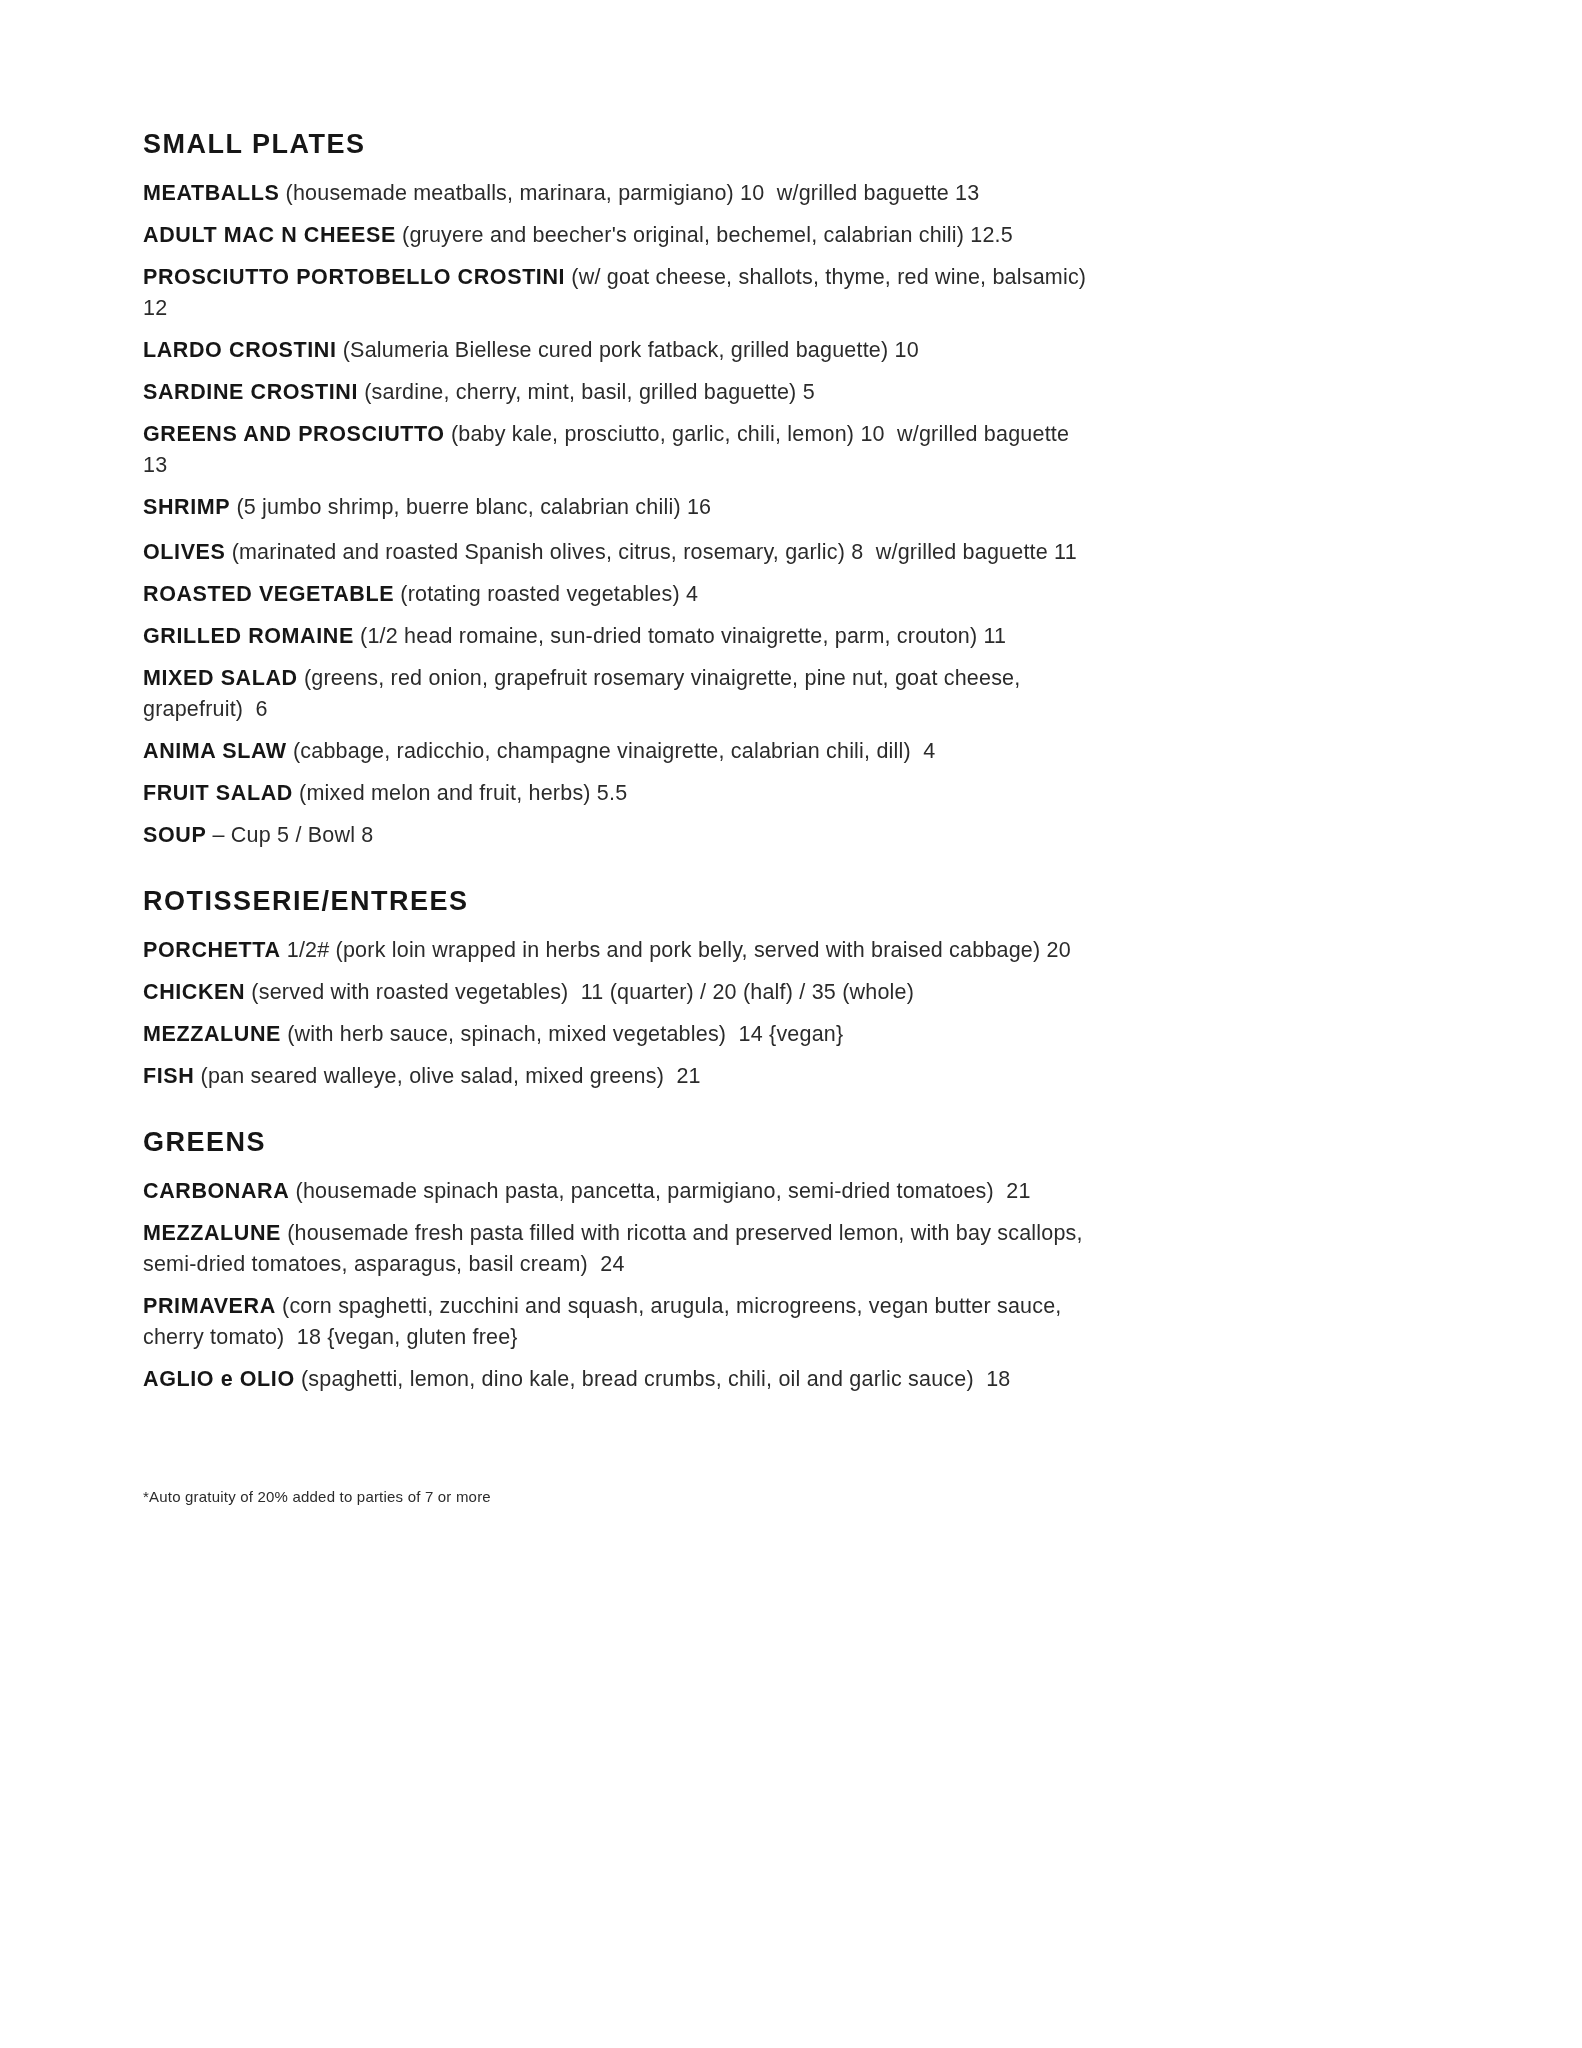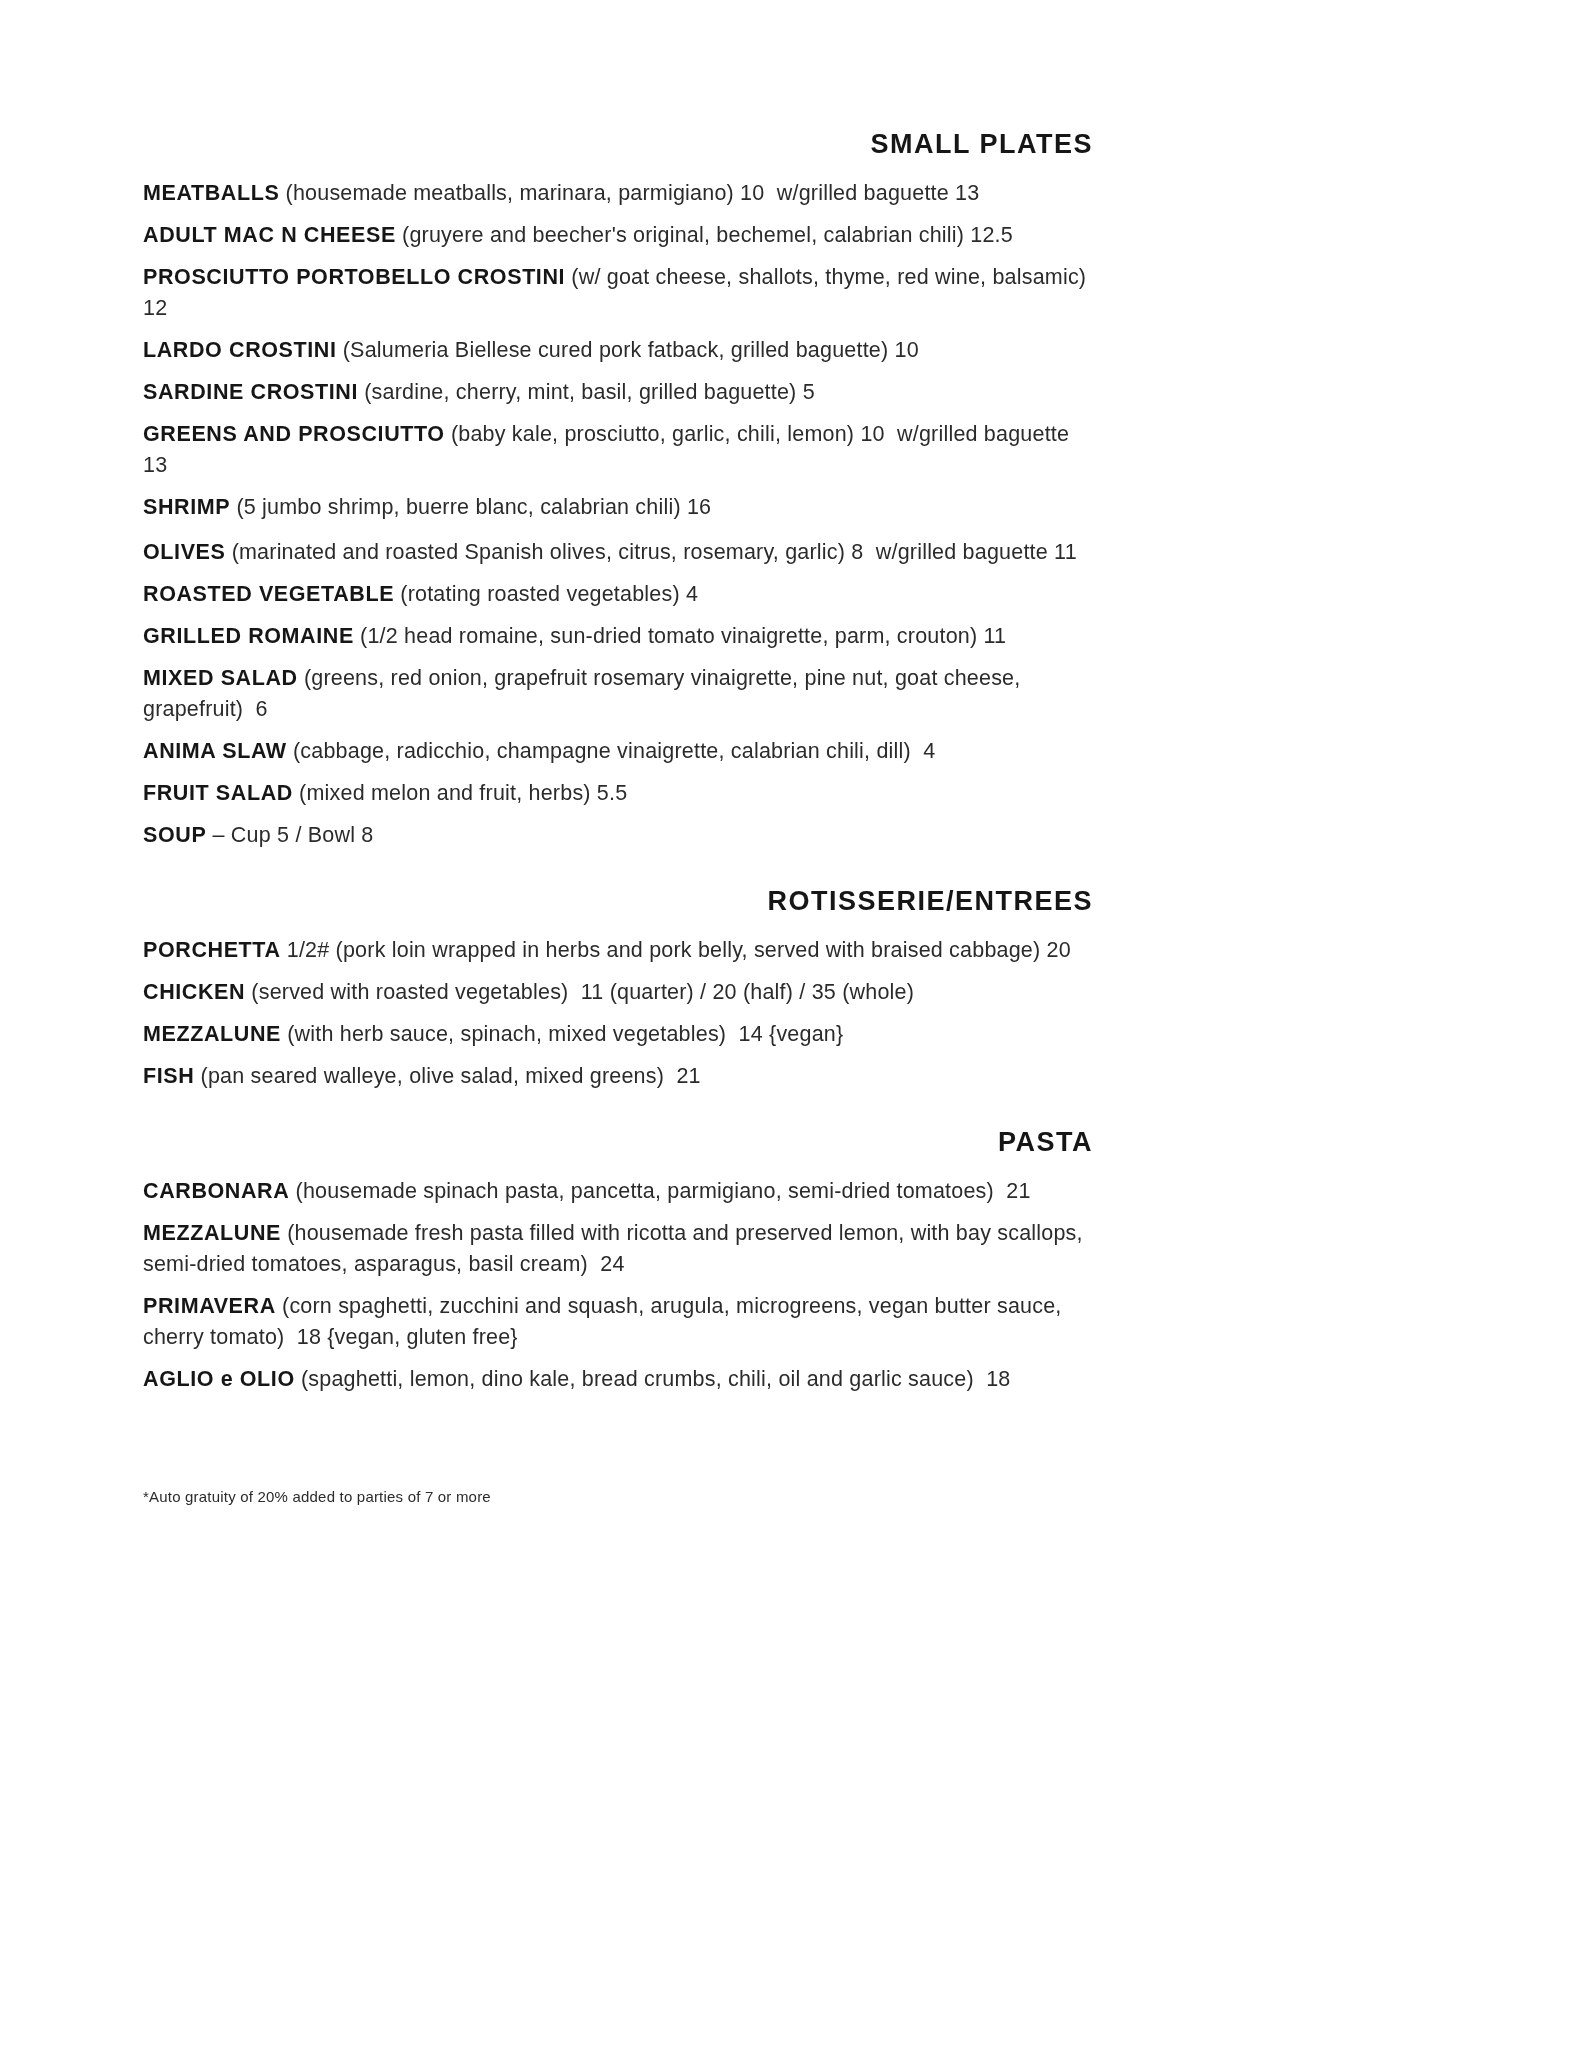--- a/index.html
+++ b/index.html
@@ -23,21 +23,20 @@
   .section {
     margin: 0 0 14px 0;
   }
   .section-title {
     font-size: 27px;
     font-weight: 700;
     letter-spacing: 1.5px;
     color: #161616;
     margin: 34px 0 18px 0;
     line-height: 32px;
-    text-align: right;
   }
   .section:first-child .section-title {
     margin-top: 0;
   }
   .menu-item {
     font-size: 21.5px;
     line-height: 31px;
     margin: 7px 0 11px 0;
     letter-spacing: 0.2px;
   }
@@ -87,21 +86,21 @@
 
   <div class="section">
     <h2 class="section-title">ROTISSERIE/ENTREES</h2>
     <p class="menu-item"><span class="item-name">PORCHETTA</span> <span class="item-desc">1/2# (pork loin wrapped in herbs and pork belly, served with braised cabbage) 20</span></p>
     <p class="menu-item"><span class="item-name">CHICKEN</span> <span class="item-desc">(served with roasted vegetables)  11 (quarter) / 20 (half) / 35 (whole)</span></p>
     <p class="menu-item"><span class="item-name">MEZZALUNE</span> <span class="item-desc">(with herb sauce, spinach, mixed vegetables)  14 {vegan}</span></p>
     <p class="menu-item"><span class="item-name">FISH</span> <span class="item-desc">(pan seared walleye, olive salad, mixed greens)  21</span></p>
   </div>
 
   <div class="section">
-    <h2 class="section-title">PASTA</h2>
+    <h2 class="section-title">GREENS</h2>
     <p class="menu-item"><span class="item-name">CARBONARA</span> <span class="item-desc">(housemade spinach pasta, pancetta, parmigiano, semi-dried tomatoes)  21</span></p>
     <p class="menu-item"><span class="item-name">MEZZALUNE</span> <span class="item-desc">(housemade fresh pasta filled with ricotta and preserved lemon, with bay scallops, semi-dried tomatoes, asparagus, basil cream)  24</span></p>
     <p class="menu-item"><span class="item-name">PRIMAVERA</span> <span class="item-desc">(corn spaghetti, zucchini and squash, arugula, microgreens, vegan butter sauce, cherry tomato)  18 {vegan, gluten free}</span></p>
     <p class="menu-item"><span class="item-name">AGLIO e OLIO</span> <span class="item-desc">(spaghetti, lemon, dino kale, bread crumbs, chili, oil and garlic sauce)  18</span></p>
   </div>
 
   <p class="footer-note">*Auto gratuity of 20% added to parties of 7 or more</p>
 
 </div>
 

